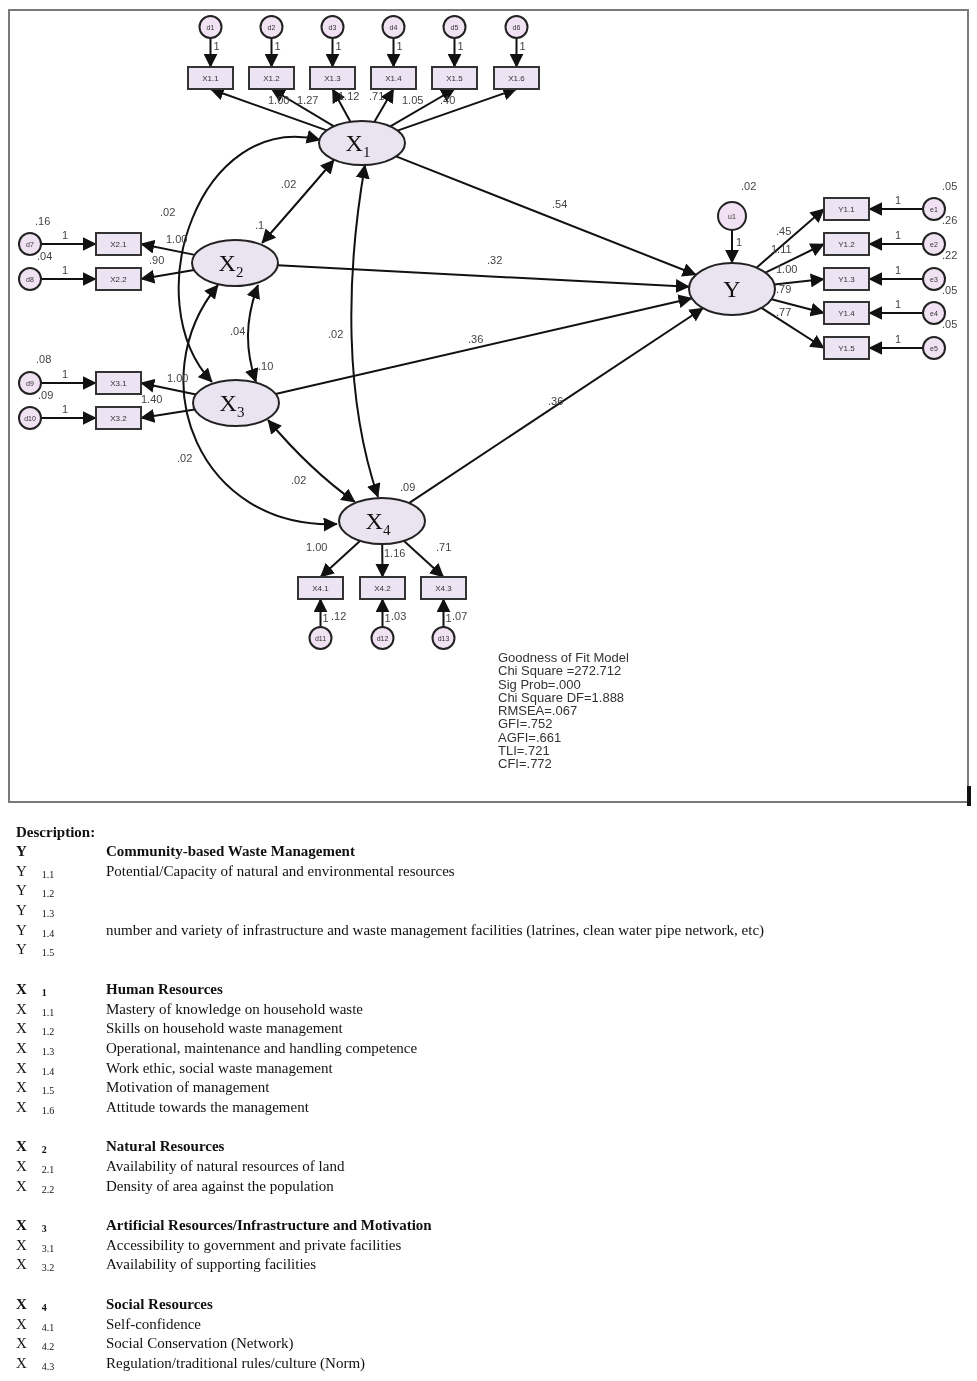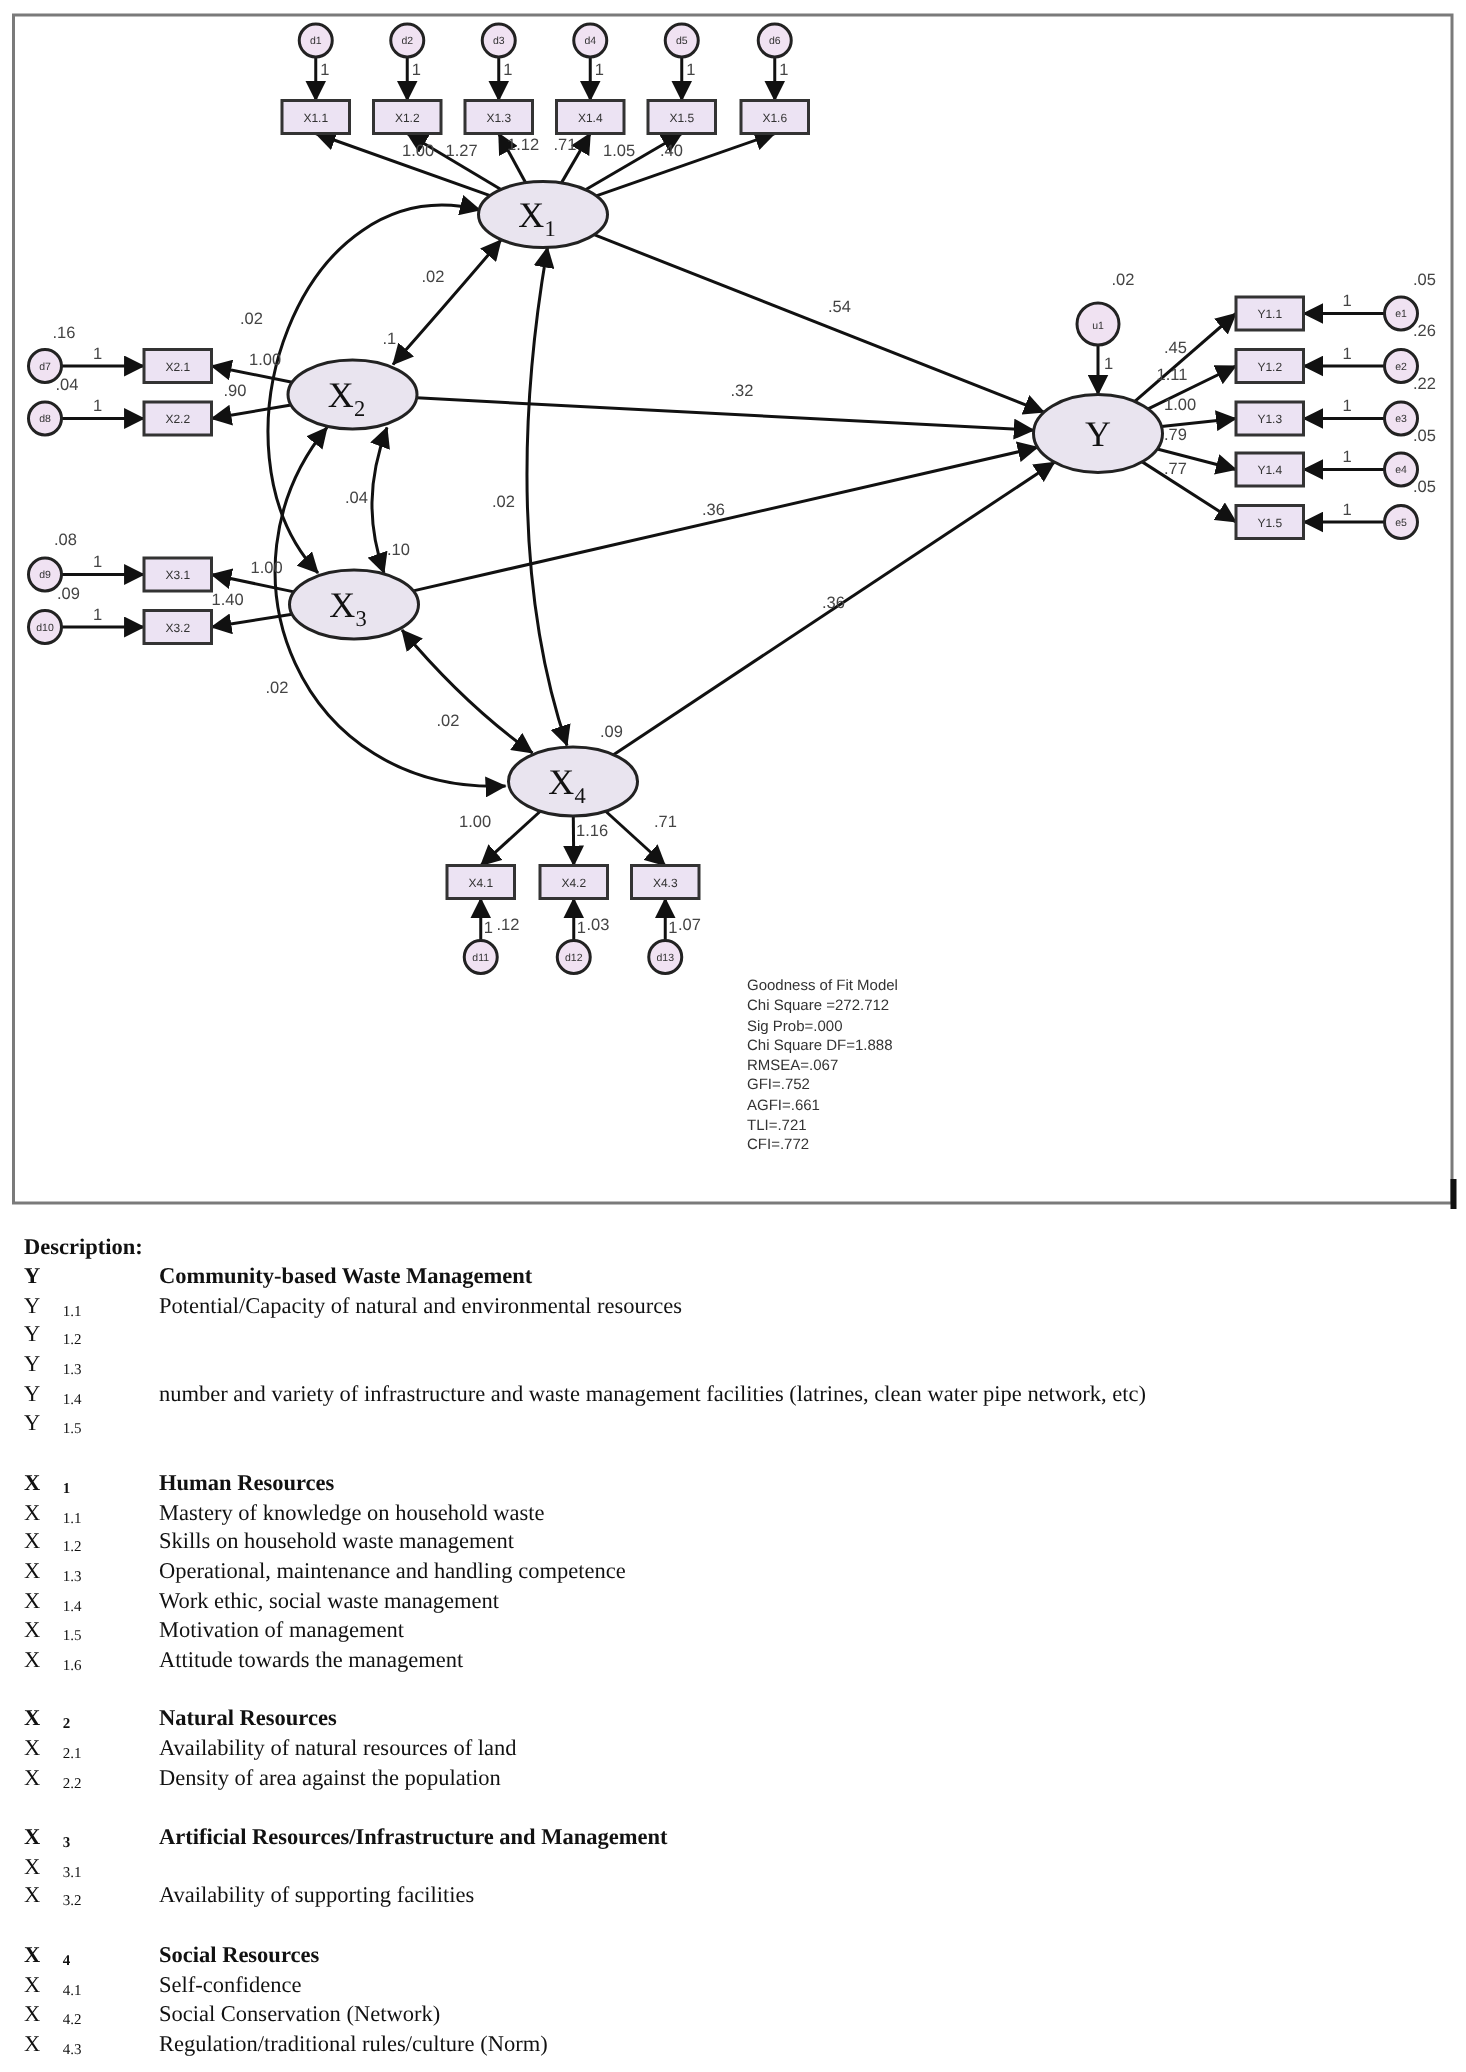--- a/index.html
+++ b/index.html
@@ -14,21 +14,21 @@
     .obs { fill: #ece3f3; stroke: #333; stroke-width: 2; }
     .err { fill: #f0e2f2; stroke: #222; stroke-width: 2; }
     .edge { fill: none; stroke: #111; stroke-width: 2; }
     .lbl { font-family: "Liberation Sans", sans-serif; font-size: 11px; fill: #444; }
     .obs-lbl { font-family: "Liberation Sans", sans-serif; font-size: 8px; fill: #333; }
     .err-lbl { font-family: "Liberation Sans", sans-serif; font-size: 7px; fill: #333; }
     .lat-lbl { font-family: "Liberation Serif", serif; font-size: 24px; fill: #111; }
     .lat-sub { font-family: "Liberation Serif", serif; font-size: 15px; fill: #111; }
     #fit-box {
       position: absolute; left: 498px; top: 651px;
-      font-family: "Liberation Sans", sans-serif; font-size: 10px; color: #333; line-height: 13.3px;
+      font-family: "Liberation Sans", sans-serif; font-size: 13px; color: #333; line-height: 13.3px;
     }
     #description {
       position: absolute; left: 16px; top: 822px; width: 960px;
       font-family: Liberation Serif, serif; font-size: 15px; color: #111;
     }
     .desc-title { font-weight: bold; height: 20px; line-height: 20px; }
     .desc-row { display: flex; height: 19.7px; line-height: 19.7px; white-space: nowrap; }
     .desc-code { width: 50px; flex: none; }
     .desc-code sub { font-size: 10px; vertical-align: -2px; margin-left: 15px; }
     .desc-text { flex: none; margin-left: 40px; }
@@ -326,24 +326,25 @@
         <span class="desc-code">X<sub>2.1</sub></span>
         <span class="desc-text">Availability of natural resources of land</span>
       </div>
       <div class="desc-row">
         <span class="desc-code">X<sub>2.2</sub></span>
         <span class="desc-text">Density of area against the population</span>
       </div>
       <div class="desc-gap"></div>
       <div class="desc-row desc-head">
         <span class="desc-code">X<sub>3</sub></span>
-        <span class="desc-text">Artificial Resources/Infrastructure and Management</span>
+        <span class="desc-text">Artificial Resources/Infrastructure and Motivation</span>
       </div>
       <div class="desc-row">
         <span class="desc-code">X<sub>3.1</sub></span>
+        <span class="desc-text">Accessibility to government and private facilities</span>
       </div>
       <div class="desc-row">
         <span class="desc-code">X<sub>3.2</sub></span>
         <span class="desc-text">Availability of supporting facilities</span>
       </div>
       <div class="desc-gap"></div>
       <div class="desc-row desc-head">
         <span class="desc-code">X<sub>4</sub></span>
         <span class="desc-text">Social Resources</span>
       </div>

